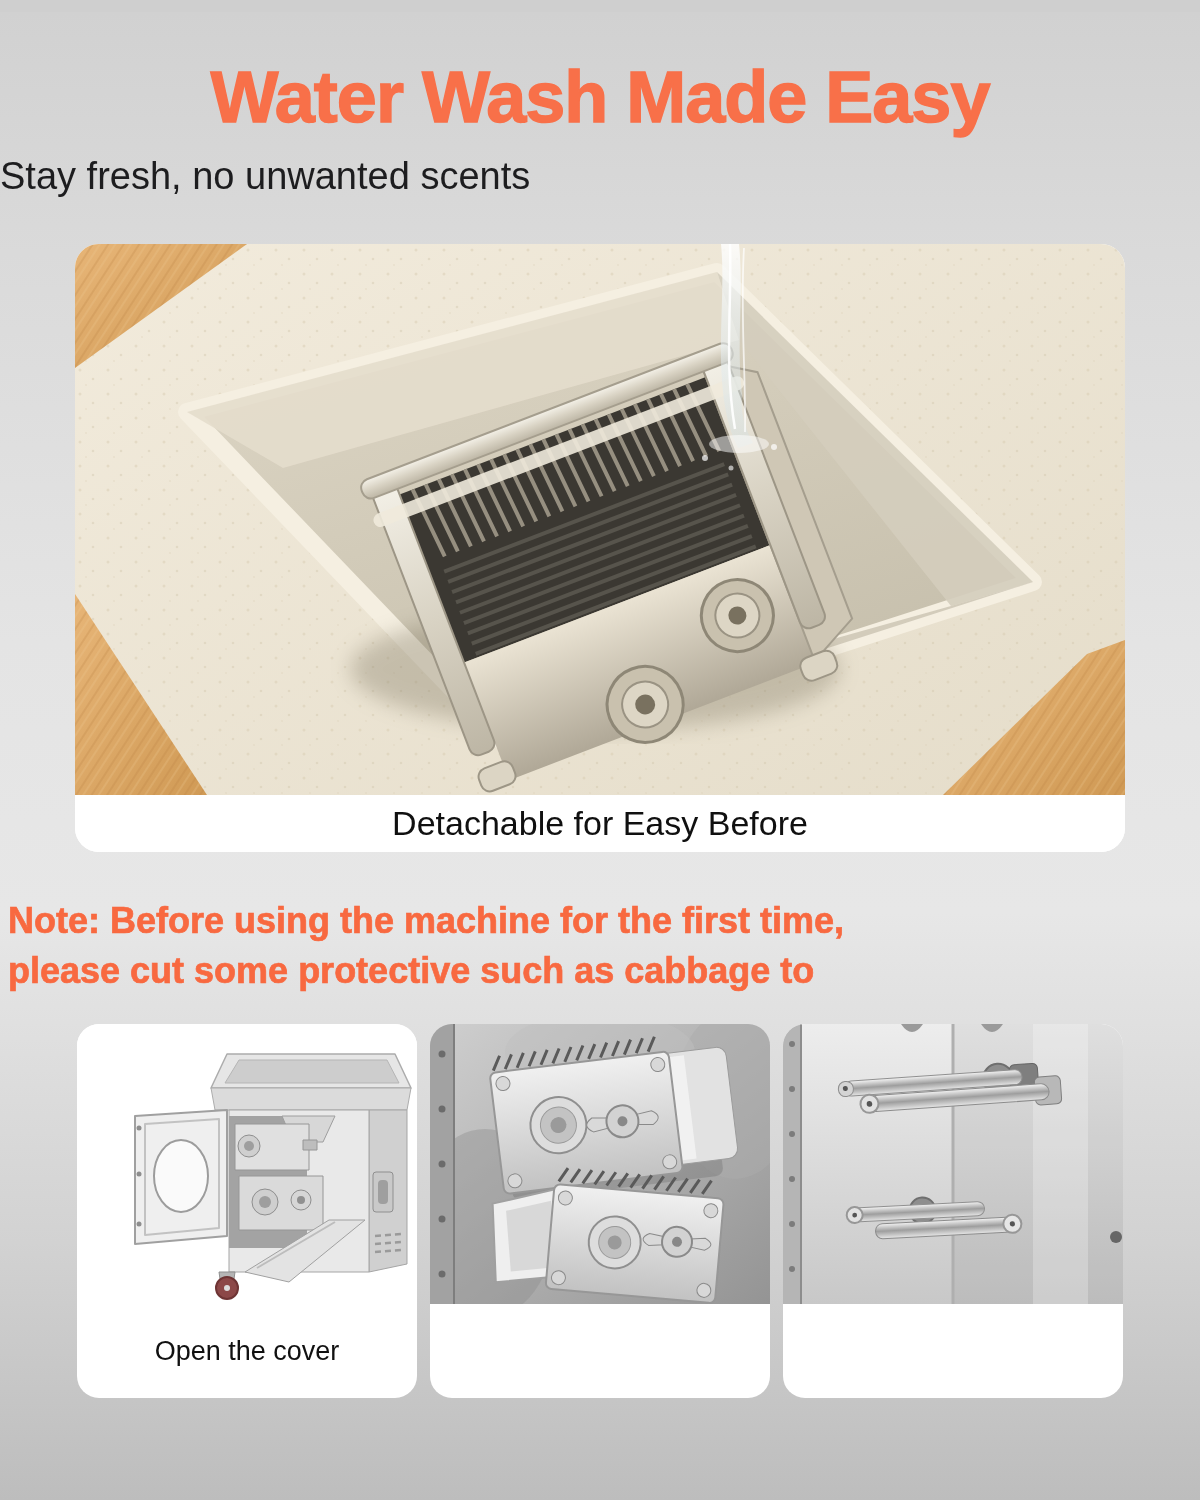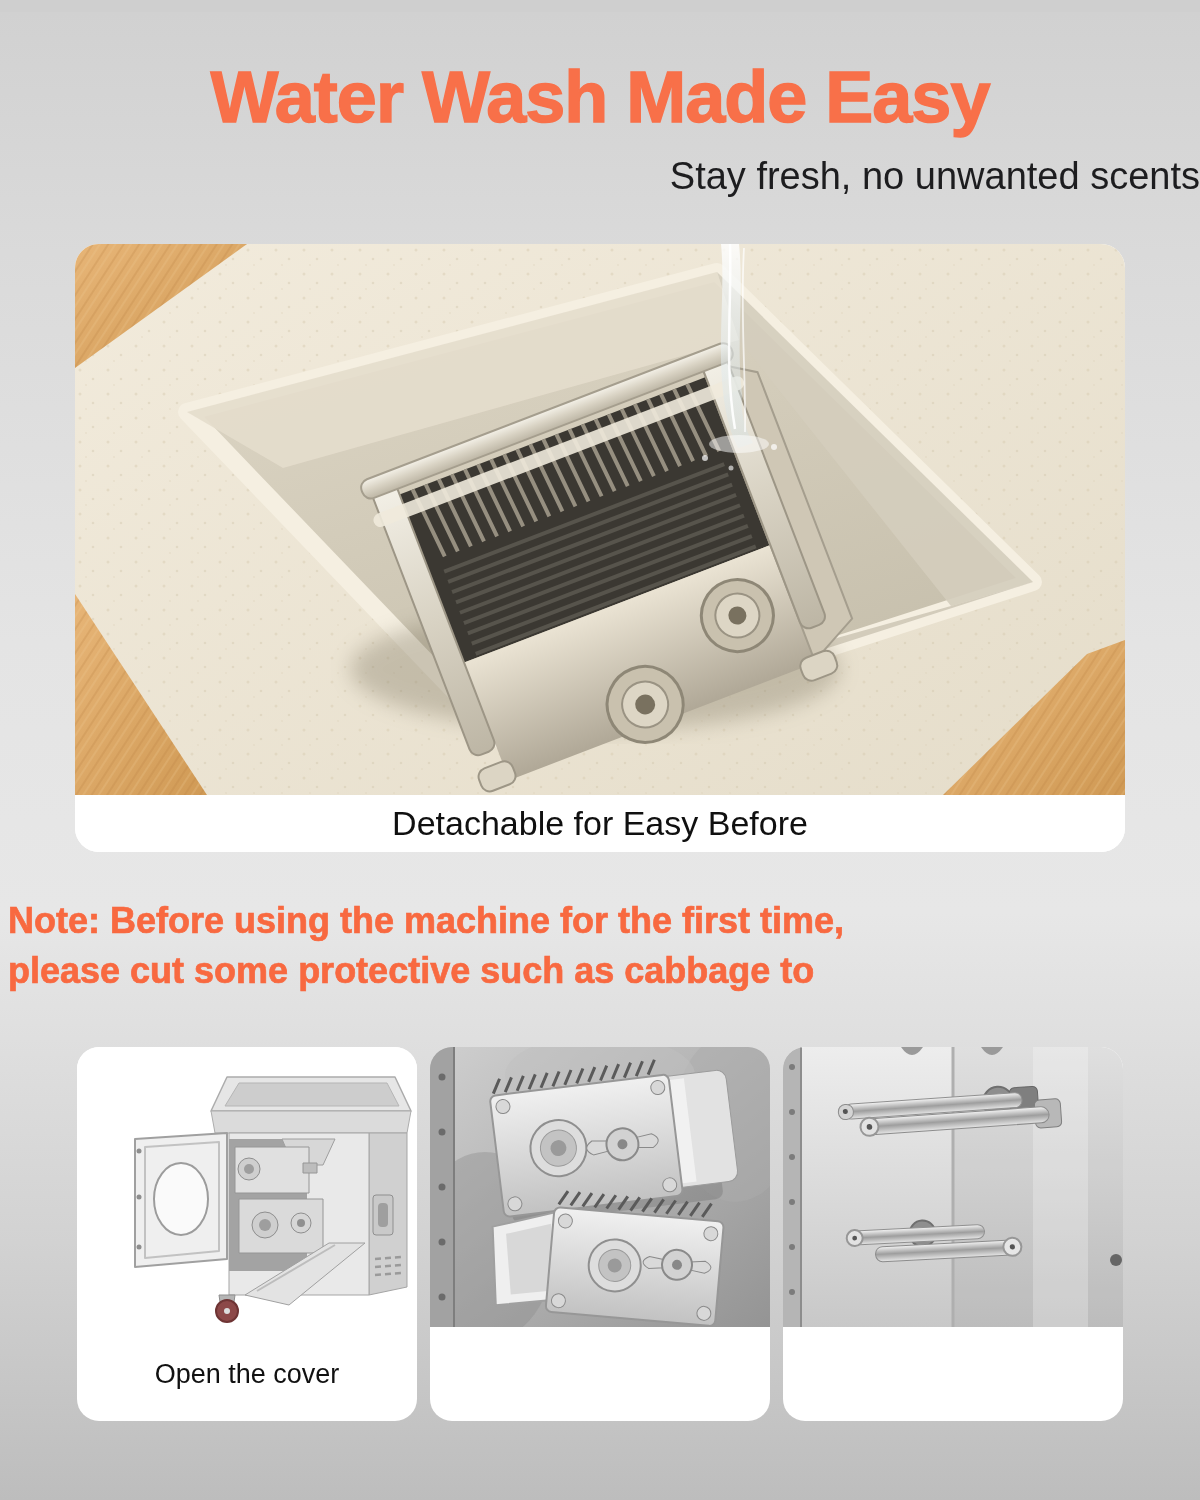--- a/index.html
+++ b/index.html
@@ -2,33 +2,33 @@
 <html><head>
 <meta charset="utf-8">
 <style>
   html,body{margin:0;padding:0;}
   body{font-family:"Liberation Sans","DejaVu Sans",sans-serif;background:#cfcfcf;}
   .page{position:relative;width:1200px;height:1500px;overflow:hidden;
         background:linear-gradient(180deg,#d1d1d1 0%,#dadada 16%,#e4e4e4 42%,#e7e7e7 60%,#d2d2d2 82%,#bcbcbc 100%);margin-top:12px;}
   .title{position:absolute;top:46px;left:0;width:100%;text-align:center;
          font-size:72px;line-height:78px;font-weight:bold;letter-spacing:-1px;
          color:#F87049;-webkit-text-stroke:1.4px #F87049;}
-  .subtitle{position:absolute;top:141px;left:0;width:100%;text-align:right;
+  .subtitle{position:absolute;top:141px;left:0;width:100%;text-align:left;
             font-size:38px;line-height:46px;font-weight:normal;color:#1d1d1f;}
   .hero-card{position:absolute;left:75px;top:232px;width:1050px;height:608px;
              border-radius:24px;overflow:hidden;background:#ffffff;}
   .hero-photo{position:absolute;left:0;top:0;width:1050px;height:551px;}
   .hero-photo svg{display:block;width:100%;height:100%;}
   .hero-caption{position:absolute;left:0;top:551px;width:100%;height:57px;
                 display:flex;align-items:center;justify-content:center;
                 background:#ffffff;font-size:34px;color:#101010;}
   .note{position:absolute;top:884px;left:8px;width:100%;text-align:left;
         color:#F86940;font-weight:bold;font-size:36px;line-height:50px;
         -webkit-text-stroke:0.7px #F86940;}
-  .steps{position:absolute;left:77px;top:1035px;width:1046px;height:294px;
+  .steps{position:absolute;left:77px;top:1012px;width:1046px;height:294px;
          display:flex;gap:13px;}
   .step-card{position:relative;width:340px;height:374px;background:#ffffff;
              border-radius:22px;overflow:hidden;flex:0 0 340px;}
   .step-photo{position:absolute;left:0;top:0;width:340px;height:280px;}
   .step-photo svg{display:block;width:100%;height:100%;}
   .step-caption{position:absolute;left:0;top:280px;width:100%;height:94px;
                 display:flex;flex-direction:column;align-items:center;justify-content:center;
                 font-size:27px;line-height:34px;color:#111111;text-align:center;}
 </style>
 </head>

